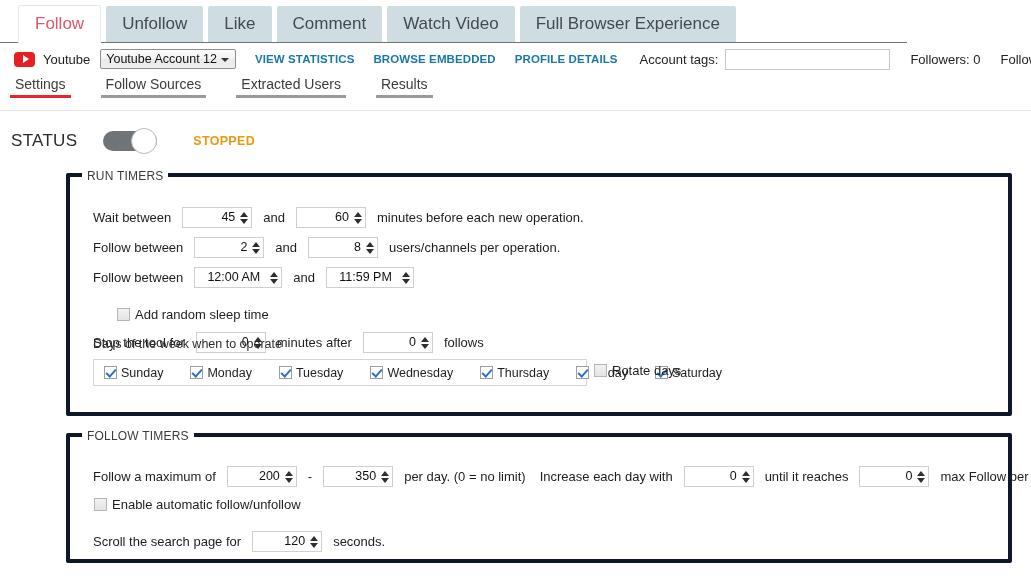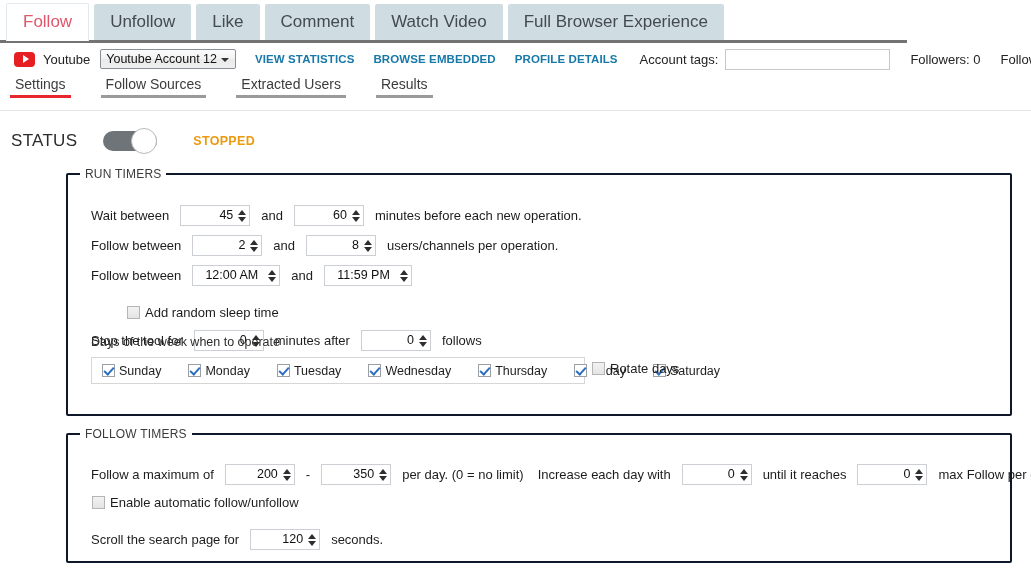--- a/index.html
+++ b/index.html
@@ -17,24 +17,24 @@
     position: relative;
   }
 
   
   .module-tabs {
     position: absolute;
     left: 0; top: 0;
     width: 907px;
     height: 43px;
     background: #ffffff;
-    border-bottom: 3px solid #737373;
+    border-bottom: 1px solid #737373;
     display: flex;
     align-items: flex-end;
-    padding-left: 6px;
+    padding-left: 18px;
     box-sizing: border-box;
   }
   .module-tab {
     height: 36px;
     line-height: 36px;
     padding: 0 16px;
     margin-right: 5px;
     background: #cfdde3;
     color: #444a4d;
     font-size: 17px;
@@ -216,21 +216,21 @@
     margin-left: 36px;
     color: #eb9a10;
     font-size: 12.5px;
     font-weight: bold;
     letter-spacing: 0.3px;
   }
 
   
   .fieldset {
     position: absolute;
-    border: 2px solid #0f172a;
+    border: 4px solid #0f172a;
     border-radius: 2px;
     box-sizing: border-box;
     background: #fff;
   }
   .legend {
     position: absolute;
     top: -8px; left: 12px;
     background: #ffffff;
     padding: 0 5px;
     font-size: 12px;
@@ -454,21 +454,21 @@
     <span class="gap-l">and</span>
     <span class="spin center gap-l" style="width:88px;">
       <span class="val">11:59 PM</span>
       <span class="arrows">
           <i class="up"></i>
           <i class="dn"></i>
         </span>
     </span>
   </div>
 
-  <div class="row" style="left:28px; top:130px;padding-left:31px;">
+  <div class="row" style="left:16px; top:130px;padding-left:31px;">
     <span class="cb-row">
       <span class="cb"></span>
       <span class="cb-label">Add random sleep time</span>
     </span>
   </div>
 
   <div class="row" style="left:23px; top:155px;">
     <span>Stop the tool for</span>
     <span class="spin gap-l" style="width:70px;">
       <span class="val">0</span>

